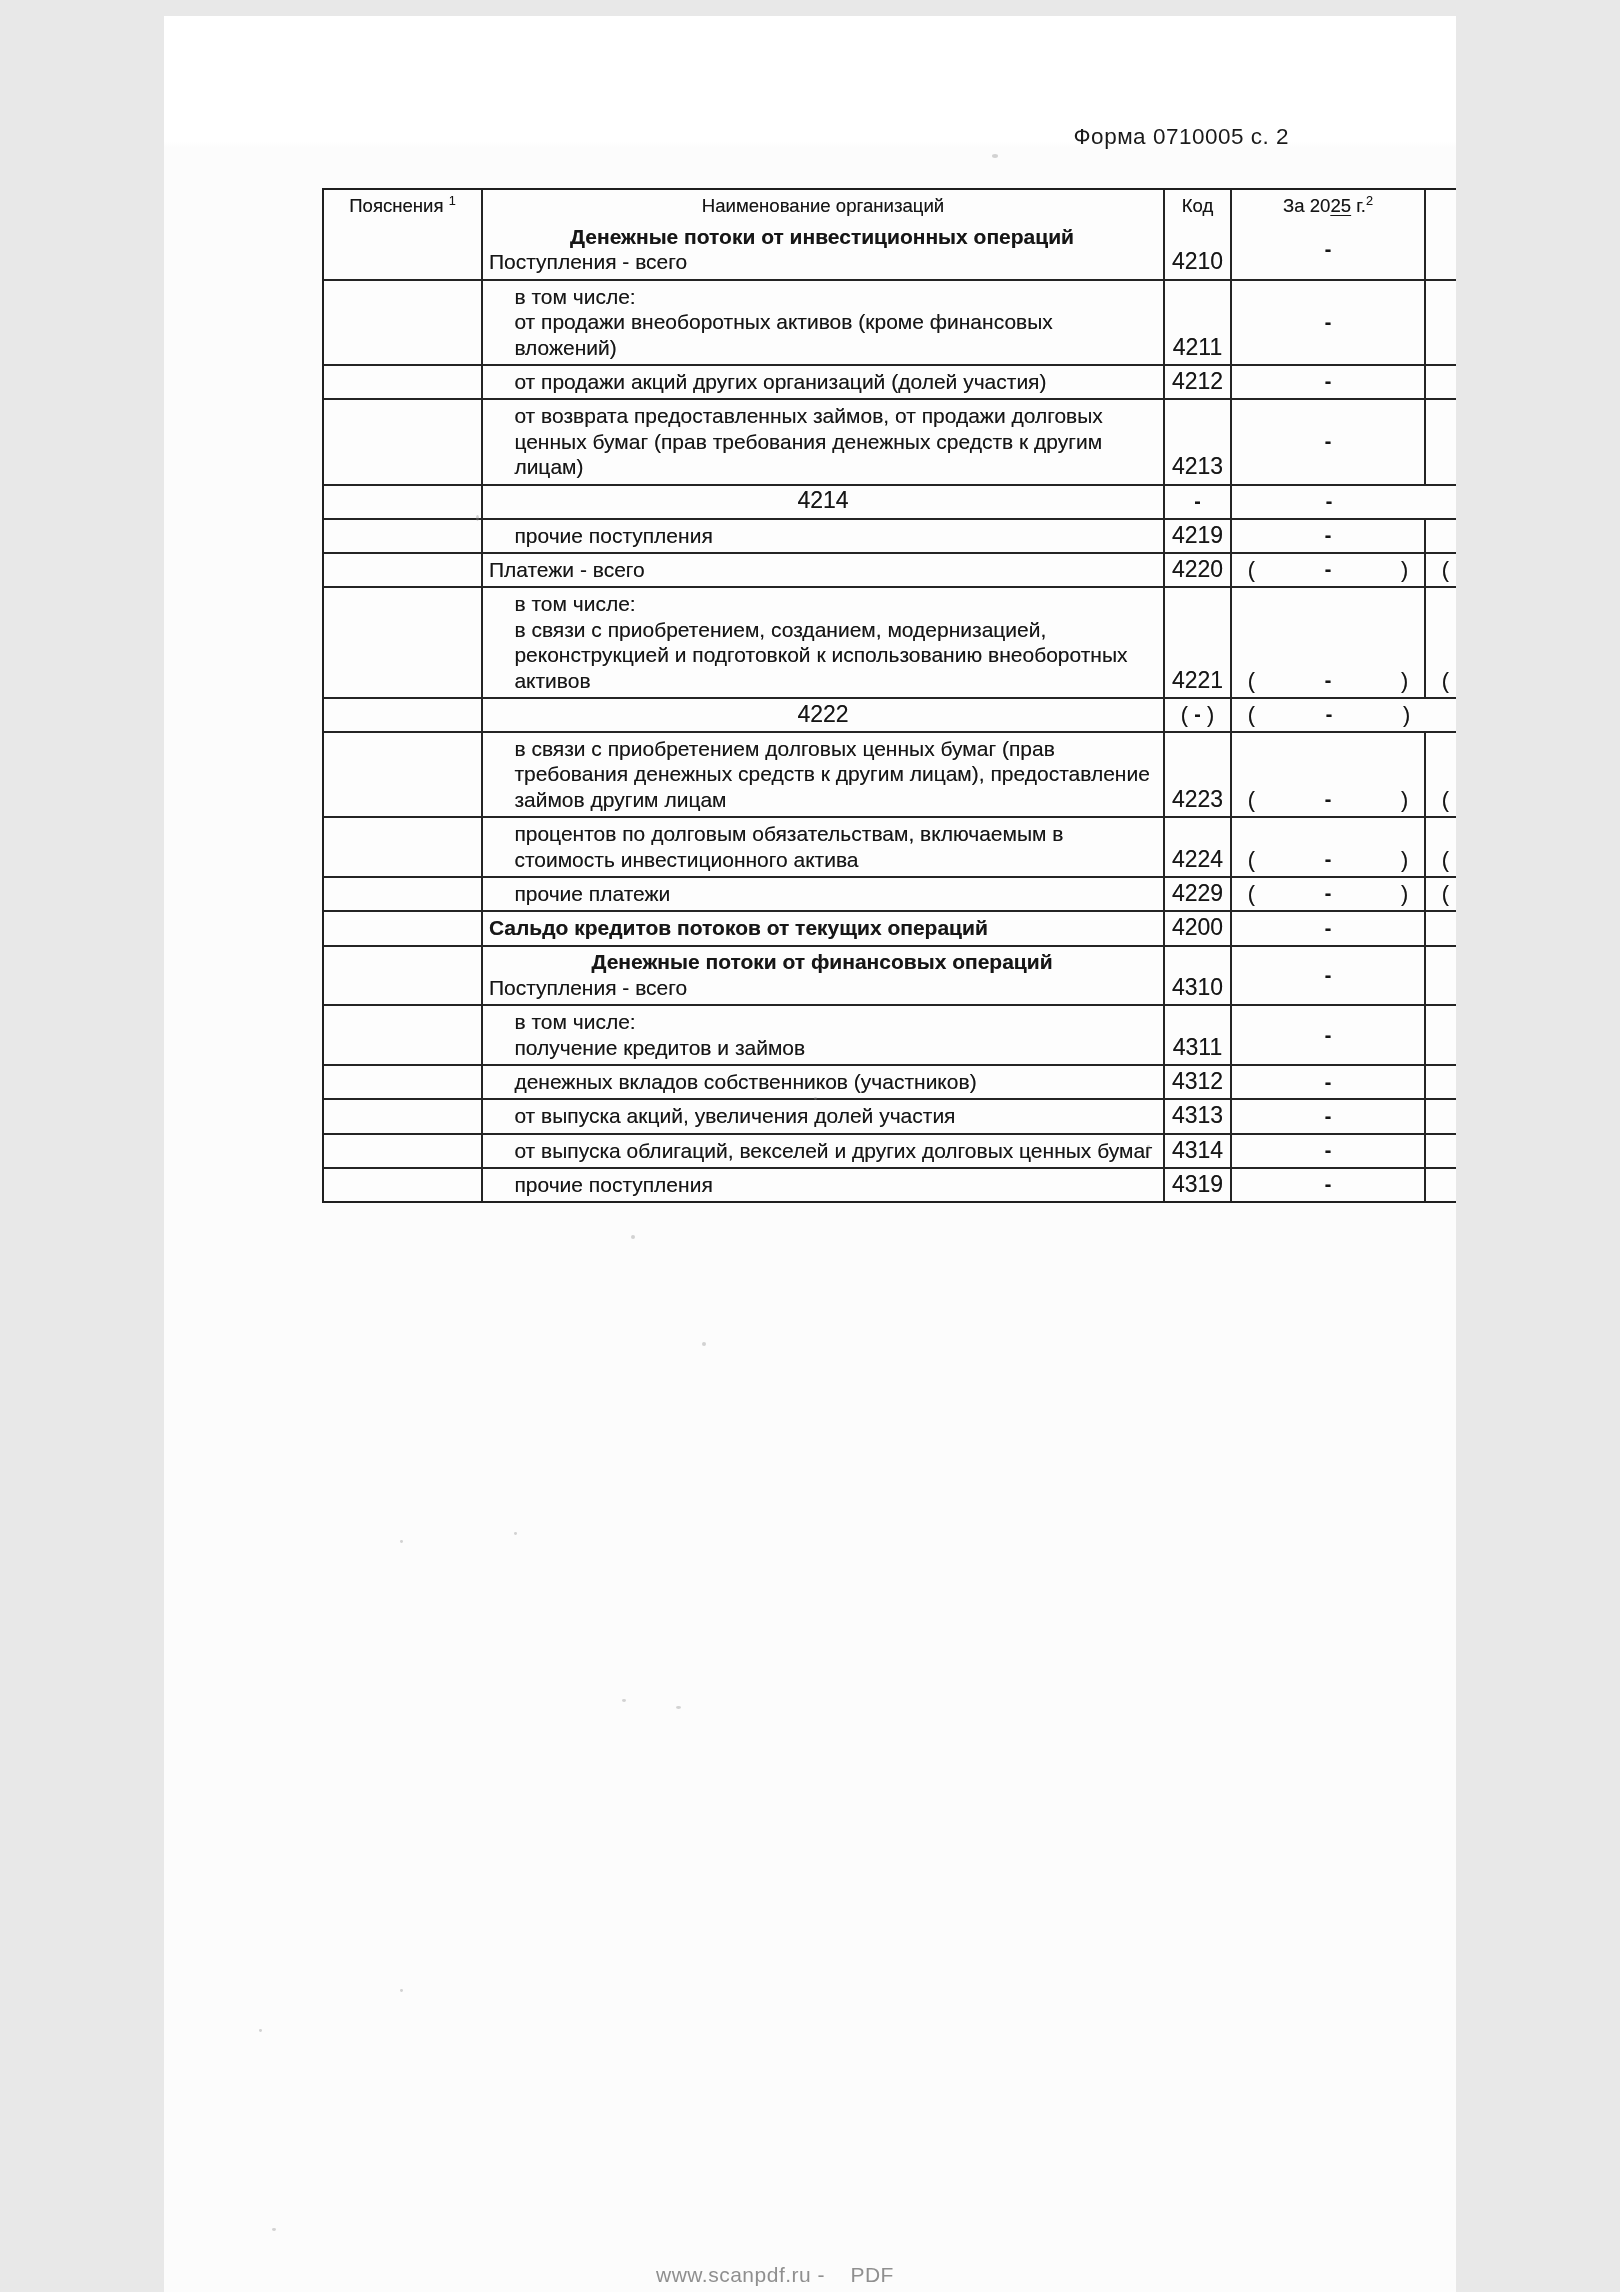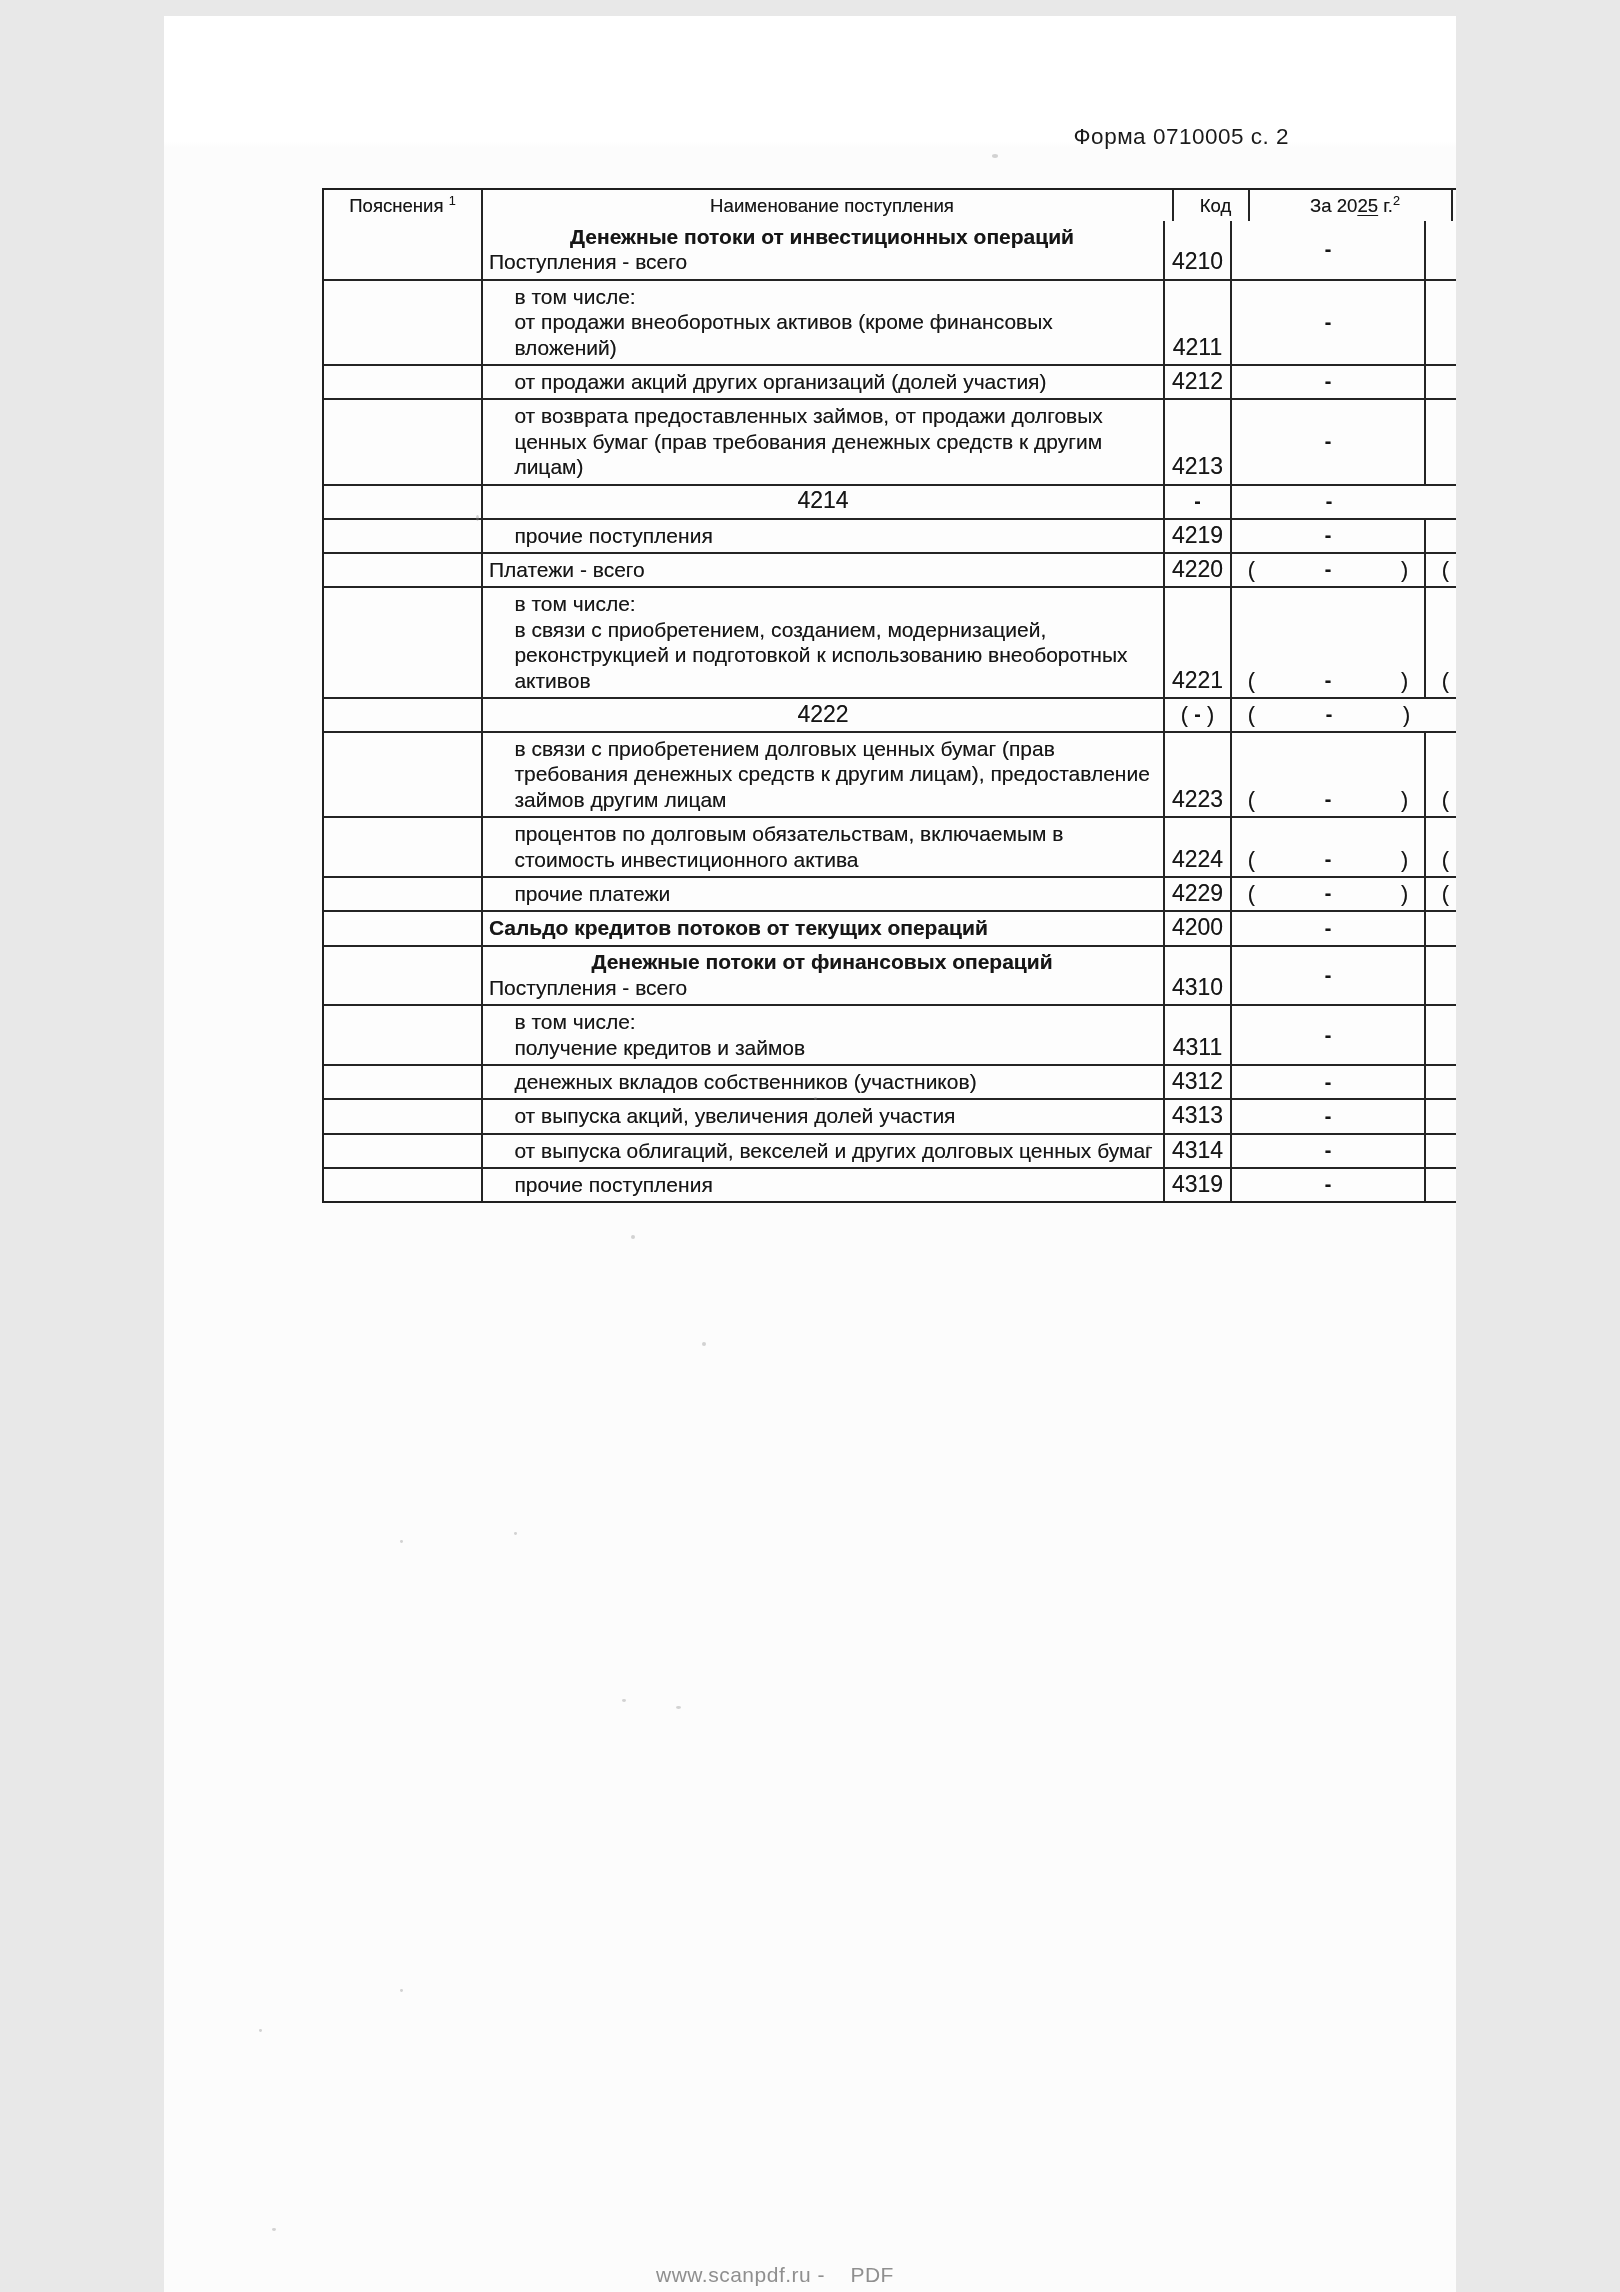--- a/index.html
+++ b/index.html
@@ -23,21 +23,21 @@
     box-sizing:border-box;
     background:#fdfdfd;
     text-shadow:0 0 0.4px rgba(0,0,0,.45);
   }
   .trow{
     display:grid;
     grid-template-columns:159px 682px 67px 194px 188px;
     border-top:2.9px solid #242424;
   }
   .trow:first-child{border-top:none;}
-  .thead{border-top:none;min-height:31px;gap:9px;}
+  .thead{border-top:none;min-height:31px;}
   .thead .cell{
     display:flex;align-items:center;justify-content:center;
     font-size:18.6px;padding:2px 3.9px;
   }
   .cell{box-sizing:border-box;border-right:2px solid #242424;}
   .cell:last-child{border-right:none;}
   sup{font-size:12.7px;line-height:0;}
   .u{text-decoration:underline;text-underline-offset:2.9px;}
   
   .c-label{
@@ -85,21 +85,21 @@
 
   <div class="form-header">Форма 0710005 с. 2</div>
 
   <div class="doc-table">
 
     <div class="trow thead">
       <div class="cell">
         <span><span>Пояснения</span>&nbsp;<sup>1</sup></span>
       </div>
       <div class="cell">
-        <span>Наименование поступления</span>
+        <span>Наименование организаций</span>
       </div>
       <div class="cell">
         <span>Код</span>
       </div>
       <div class="cell">
         <span><span>За 20</span><span class="u">25</span><span> г.</span><sup>2</sup></span>
       </div>
       <div class="cell">
         <span><span>За 20</span><span class="u">24</span><span> г.</span><sup>3</sup></span>
       </div>

